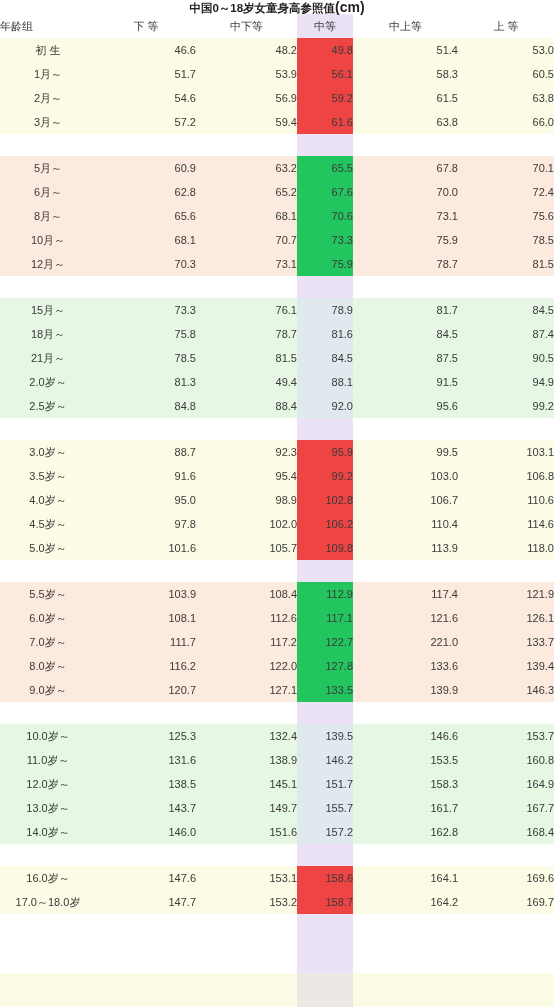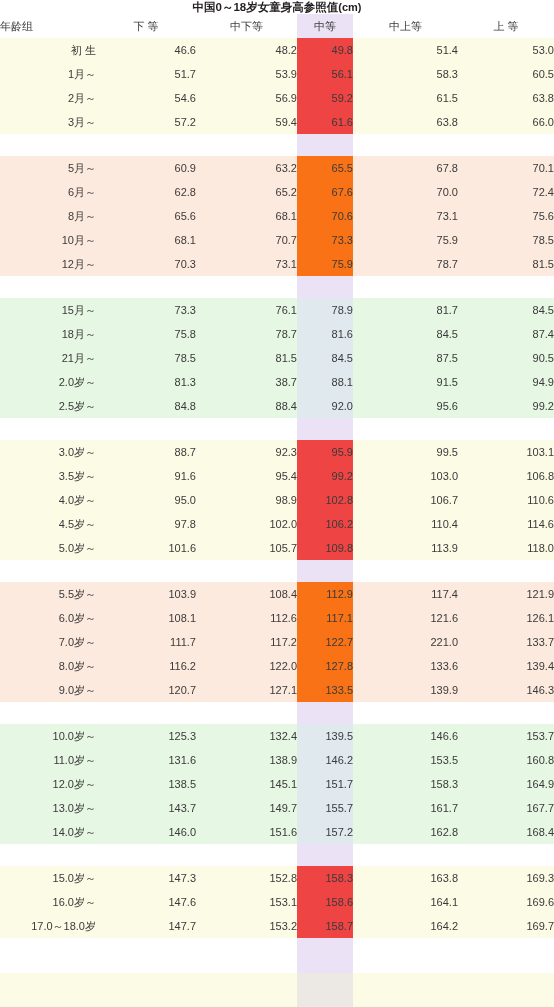--- a/index.html
+++ b/index.html
@@ -24,21 +24,21 @@
   
   .title{
     position:absolute; top:0px; left:0; width:554px;
     height:14px; line-height:14px;
     text-align:center;
     font-size:11.5px; font-weight:bold; color:#231f20;
     letter-spacing:0px;
     z-index:4;
     white-space:nowrap;
   }
-  .title .unit{ font-size:11px;text-align:center; }
+  .title .unit{ font-size:14px;text-align:center; }
 
   
   table.grid{
     position:absolute; top:14px; left:0;
     width:554px;
     border-collapse:collapse;
     z-index:3;
     table-layout:fixed;
   }
   table.grid col.c0{ width:96px; }
@@ -63,37 +63,37 @@
     font-size:11.5px;
   }
   thead th.c-age{ text-align:left; padding-left:0; }
   thead th.c-v0{ text-align:center; }
   thead th.c-v1{ text-align:center; }
   thead th.c-v2{ text-align:center; }
   thead th.c-v3{ text-align:center; }
   thead th.c-v4{ text-align:center; }
 
   
-  td.age{ text-align:right; padding-left:12px; font-size:11px; color:#333; }
+  td.age{ text-align:center; padding-left:12px; font-size:11px; color:#333; }
   td.val{ text-align:right; padding-right:0; font-size:11px; color:#3b3b3b; }
   td.v0{ padding-right:41px; }
   td.v1{ padding-right:40px; }
   td.v2{ padding-right:3px; }
   td.v3{ padding-right:46px; }
   td.v4{ padding-right:9px; }
 
   
   tr.spacer td{ height:22px; background:transparent !important; }
 
   
   tr.blk-yellow td{ background:#fbfbe6; }
   tr.blk-peach  td{ background:#fdeade;margin-left:32px; }
   tr.blk-green  td{ background:#e6f7e3; }
   tr.blk-yellow td.hl{ background:#ef4444; }
-  tr.blk-peach  td.hl{ background:#f97316; }
+  tr.blk-peach  td.hl{ background:#22c55e; }
   tr.blk-green  td.hl{ background:#dfe9ee; }
 
   
   .tail{
     position:absolute; left:0; width:554px; height:34px;
     bottom:0; background:#fbfbe6; z-index:2;
   }
   .tail-hl{
     position:absolute; left:297px; width:56px; height:34px;
     bottom:0; background:#ece9e4; z-index:3;
@@ -238,21 +238,21 @@
           <td class="age">21月～</td>
           <td class="val v0">78.5</td>
           <td class="val v1">81.5</td>
           <td class="val v2 hl">84.5</td>
           <td class="val v3">87.5</td>
           <td class="val v4">90.5</td>
         </tr>
         <tr class="blk-green">
           <td class="age">2.0岁～</td>
           <td class="val v0">81.3</td>
-          <td class="val v1">38.7</td>
+          <td class="val v1">49.4</td>
           <td class="val v2 hl">88.1</td>
           <td class="val v3">91.5</td>
           <td class="val v4">94.9</td>
         </tr>
         <tr class="blk-green">
           <td class="age">2.5岁～</td>
           <td class="val v0">84.8</td>
           <td class="val v1">88.4</td>
           <td class="val v2 hl">92.0</td>
           <td class="val v3">95.6</td>
@@ -404,28 +404,20 @@
         </tr>
         <tr class="spacer">
           <td></td>
           <td></td>
           <td></td>
           <td></td>
           <td></td>
           <td></td>
         </tr>
         <tr class="blk-yellow">
-          <td class="age">15.0岁～</td>
-          <td class="val v0">147.3</td>
-          <td class="val v1">152.8</td>
-          <td class="val v2 hl">158.3</td>
-          <td class="val v3">163.8</td>
-          <td class="val v4">169.3</td>
-        </tr>
-        <tr class="blk-yellow">
           <td class="age">16.0岁～</td>
           <td class="val v0">147.6</td>
           <td class="val v1">153.1</td>
           <td class="val v2 hl">158.6</td>
           <td class="val v3">164.1</td>
           <td class="val v4">169.6</td>
         </tr>
         <tr class="blk-yellow">
           <td class="age">17.0～18.0岁</td>
           <td class="val v0">147.7</td>

